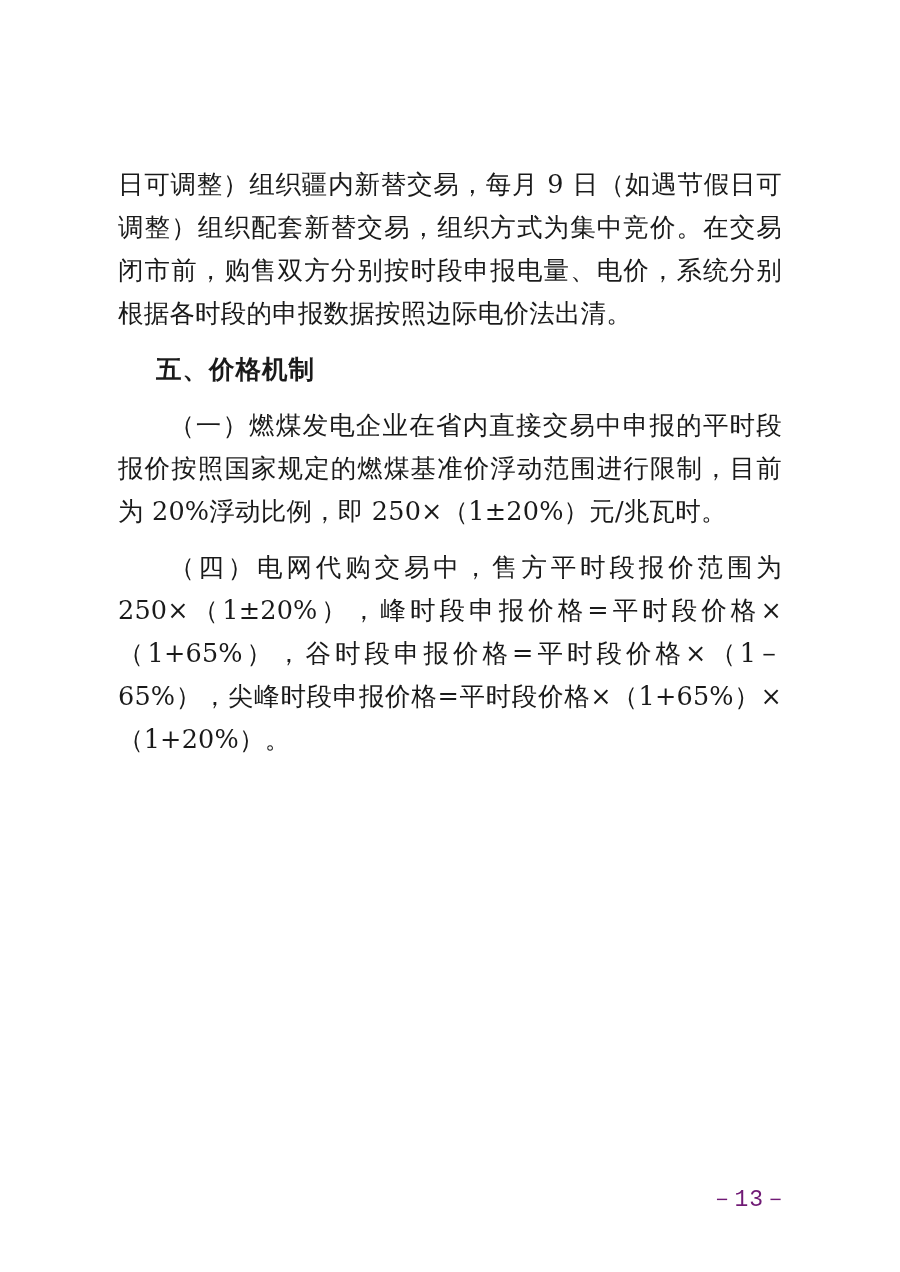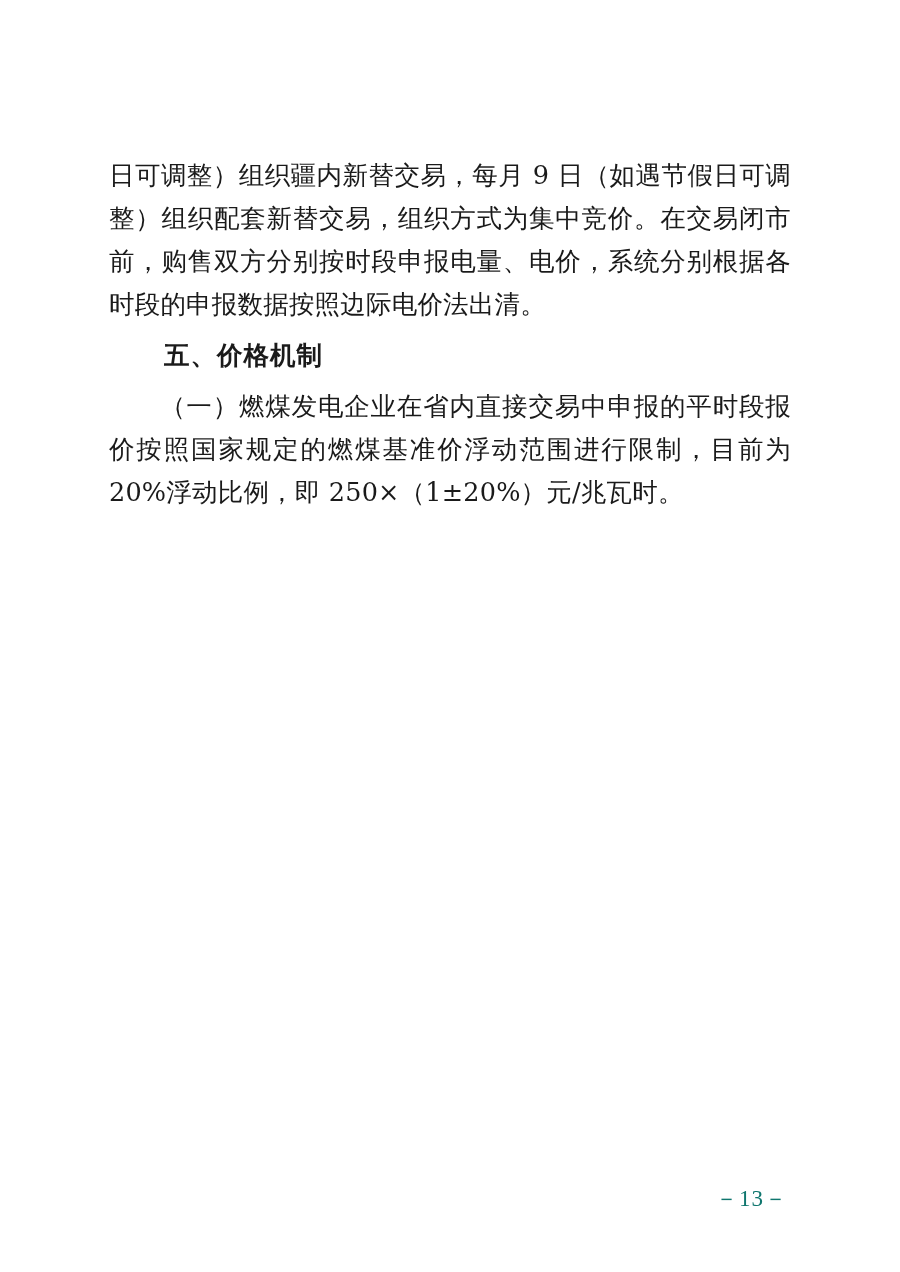--- a/index.html
+++ b/index.html
@@ -25,49 +25,50 @@
     padding: 150px 105px 60px 105px;
   }
   .doc-body {
     font-size: 25.5px;
     line-height: 43px;
     text-align: justify;
     text-justify: inter-ideograph;
     letter-spacing: 0.2px;
   }
   .para {
-    margin: 4px;
+    margin: 13px;
     text-indent: 2em;
   }
   .para.cont {
     text-indent: 0;
   }
   .heading {
-    margin: 8px;
+    margin: 0;
     font-size: 25.5px;
     line-height: 43px;
     font-weight: bold;
     text-indent: 2em;
     font-family: "DejaVu Sans", "Liberation Sans", sans-serif;
     letter-spacing: 1px;
   }
   .page-number {
     position: absolute;
     bottom: 58px;
     right: 112px;
     font-size: 23px;
-    font-family: Liberation Serif, serif;
+    font-family: Liberation Mono, monospace;
     letter-spacing: 1px;
-    color: #0f766e;
+    color: #701a75;
     margin-left: 28px;
   }
 </style>
 </head>
 <body>
 
 <div class="page">
   <div class="doc-body">
     <p class="para cont">日可调整）组织疆内新替交易，每月 9 日（如遇节假日可调整）组织配套新替交易，组织方式为集中竞价。在交易闭市前，购售双方分别按时段申报电量、电价，系统分别根据各时段的申报数据按照边际电价法出清。</p>
     <p class="heading">五、价格机制</p>
     <p class="para">（一）燃煤发电企业在省内直接交易中申报的平时段报价按照国家规定的燃煤基准价浮动范围进行限制，目前为 20%浮动比例，即 250×（1±20%）元/兆瓦时。</p>
+    <p class="para">（四）电网代购交易中，售方平时段报价范围为 250×（1±20%），峰时段申报价格=平时段价格×（1+65%），谷时段申报价格=平时段价格×（1－65%），尖峰时段申报价格=平时段价格×（1+65%）×（1+20%）。</p>
   </div>
   <div class="page-number">－13－</div>
 </div>
 
 </body></html>

